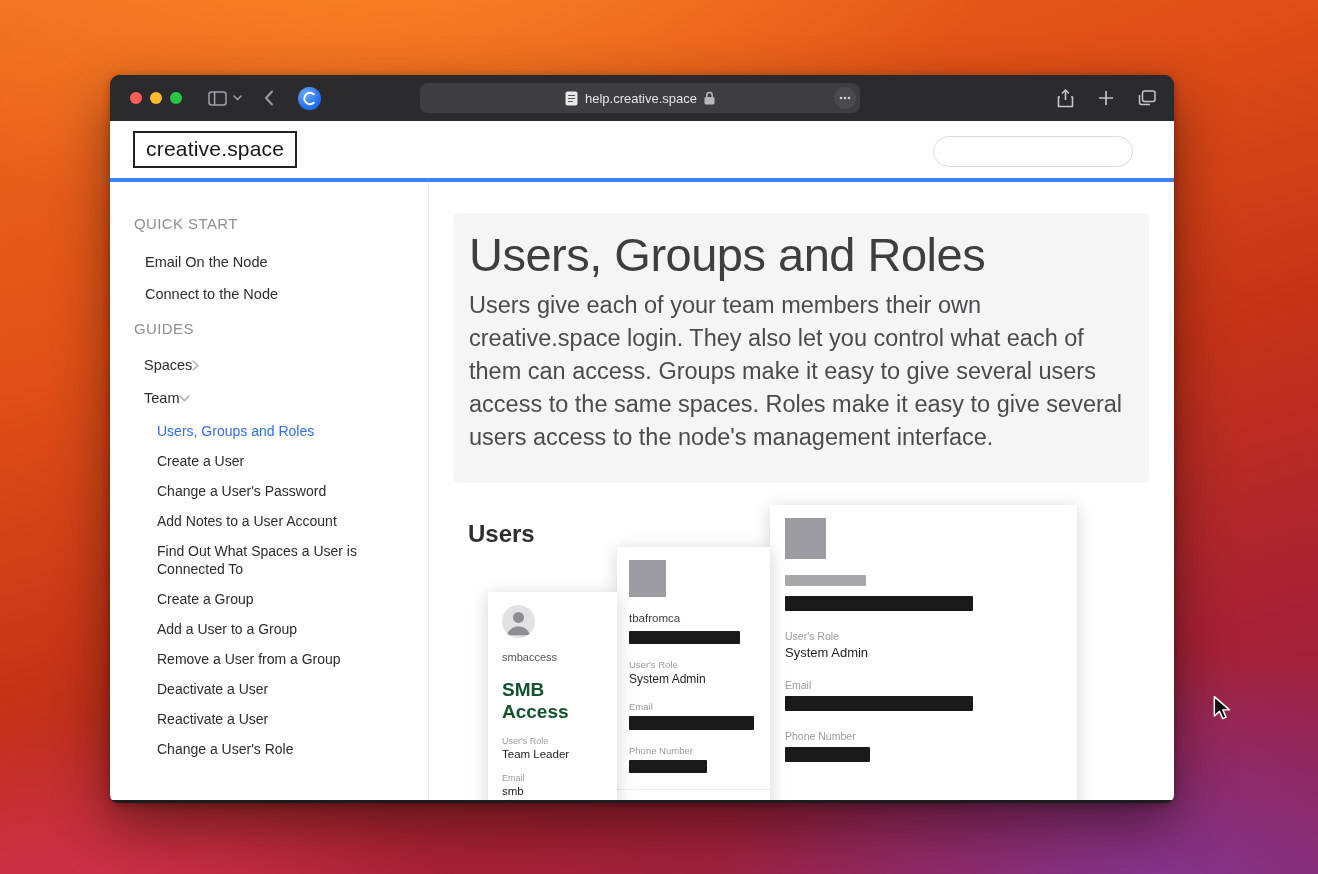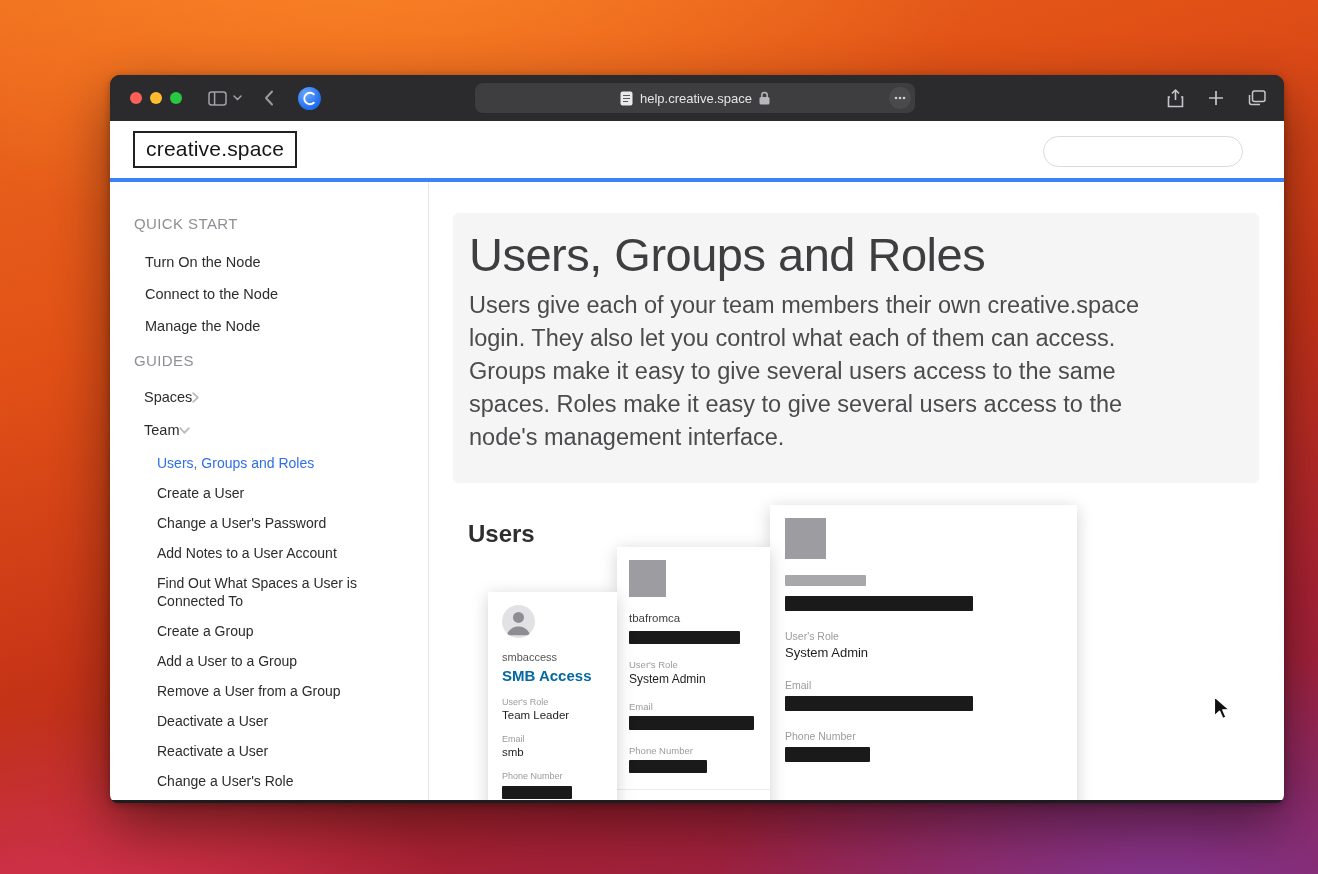--- a/index.html
+++ b/index.html
@@ -12,21 +12,21 @@
   .desktop {
     position:absolute; inset:0;
     background:
       radial-gradient(55% 45% at 88% 102%, rgba(130,55,150,.9) 0%, rgba(130,55,150,0) 62%),
       radial-gradient(48% 40% at 6% 106%, rgba(225,55,95,.75) 0%, rgba(225,55,95,0) 60%),
       radial-gradient(75% 60% at 28% -12%, rgba(255,140,40,.9) 0%, rgba(255,140,40,0) 66%),
       linear-gradient(163deg, #ec6a1e 0%, #e05016 30%, #c53317 55%, #a82134 78%, #8c2150 100%);
   }
   
   .window {
-    position:absolute; left:110px; top:75px; width:1174px; height:728px;
+    position:absolute; left:110px; top:75px; width:1064px; height:728px;
     background:#1d1d1f; border-radius:10px 10px 8px 8px;
     box-shadow:0 22px 55px rgba(0,0,0,.45), 0 2px 8px rgba(0,0,0,.3);
     overflow:hidden;
   }
   
   .toolbar {
     position:absolute; left:0; top:0; right:0; height:46px;
     background:#2b2b2d; display:flex; align-items:center; padding:0 16px 0 20px;
   }
   .traffic { display:flex; gap:8px; margin-right:26px; }
@@ -100,21 +100,21 @@
   }
   .avatar-square { background:#9d9da1; display:block; }
   .sq-m { width:37px; height:37px; }
   .sq-r { width:41px; height:41px; }
   .bar { background:#1a1a1a; border-radius:1px; }
   .graybar { background:#a8a8ab; border-radius:1px; }
   .c-label { color:#9b9b9b; }
   .c-value { color:#1d1d1f; }
   
   .card-left .c-user { font-size:11px; color:#555; margin-top:13px; }
-  .card-left .c-name { font-size:15px; font-weight:700; color:#0369a1; margin-top:4px; }
+  .card-left .c-name { font-size:19px; font-weight:700; color:#14532d; margin-top:16px; }
   .card-left .c-label { font-size:9px; margin-top:13px; }
   .card-left .c-value { font-size:11.5px; margin-top:2px; }
   .card-left .bar { width:70px; height:13px; margin-top:5px; }
   
   .card-middle .c-user { font-size:11.5px; color:#3d3d3f; margin-top:15px; }
   .card-middle .bar.name { width:111px; height:13px; margin-top:7px; }
   .card-middle .c-label { font-size:9.5px; margin-top:15px; }
   .card-middle .c-value { font-size:12px; margin-top:2px; }
   .card-middle .bar.email { width:125px; height:14px; margin-top:4px; }
   .card-middle .bar.phone { width:78px; height:13px; margin-top:4px; }
@@ -213,23 +213,22 @@
             <line x1="9.5" y1="9.5" x2="13.5" y2="13.5" stroke="#9a9aa0" stroke-width="1.6" stroke-linecap="round"></line>
           </svg>
           <input type="text" style="">
         </div>
       </div>
 
       <div class="page-body">
 
         <nav class="side">
           <div class="side-title">QUICK START</div>
-          <div class="side-item">Turn On the Node</div>
+          <div class="side-item">Email On the Node</div>
           <div class="side-item">Connect to the Node</div>
-          <div class="side-item">Manage the Node</div>
 
           <div class="side-title guides-title">GUIDES</div>
 
           <div class="tree-row">
             <span>Spaces</span>
             <svg width="7" height="11" viewBox="0 0 7 11">
               <polyline points="1.2,1.2 5.8,5.5 1.2,9.8" fill="none" stroke="#bcbcc0" stroke-width="1.8" stroke-linecap="round" stroke-linejoin="round"></polyline>
             </svg>
           </div>
 

